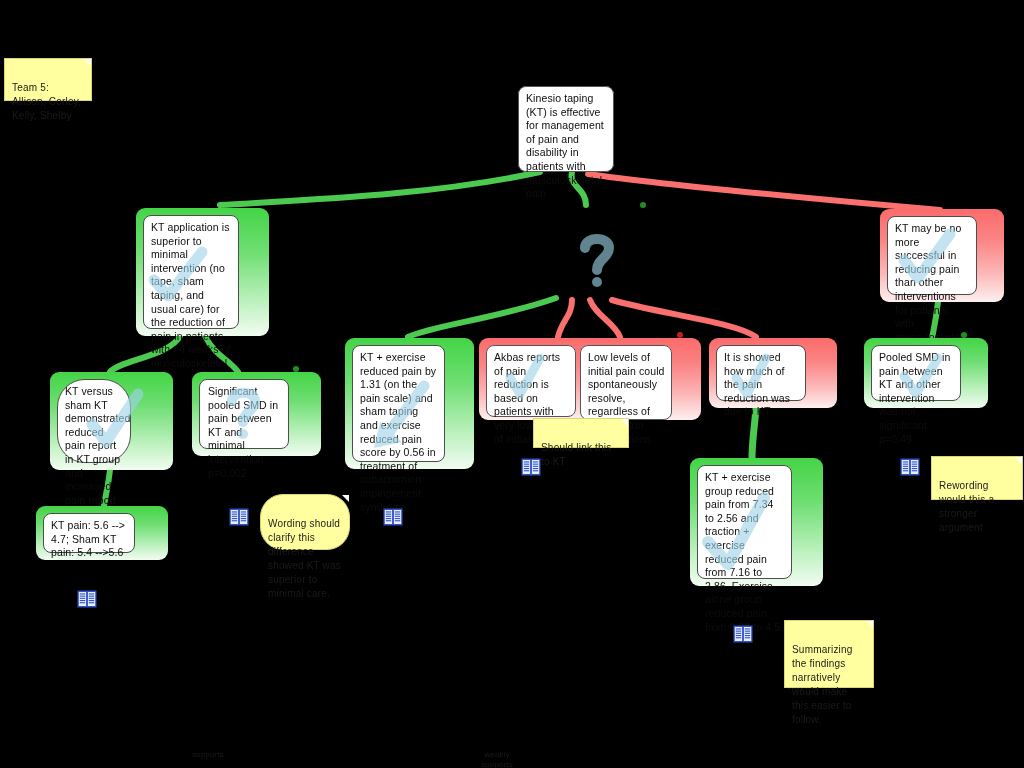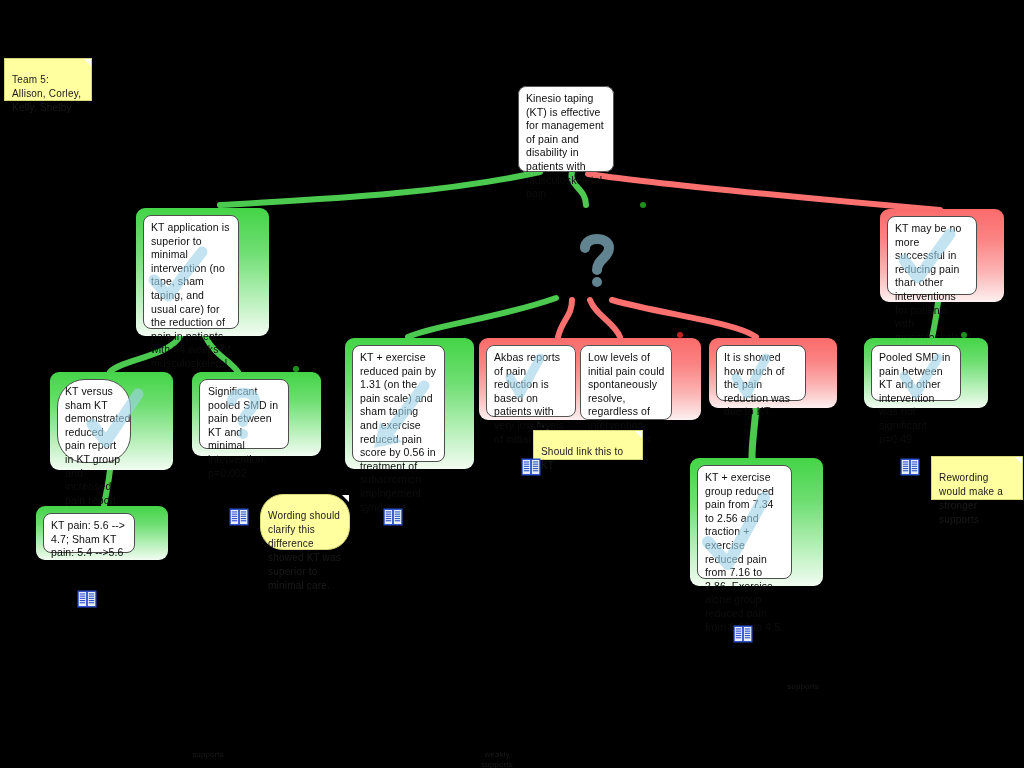--- a/index.html
+++ b/index.html
@@ -78,21 +78,21 @@
   .statusdot.green { background: #1f8f1f; }
   .statusdot.red { background: #c0201e; }
 
   
   .sticky {
     position: absolute;
     background: #ffffa0;
     color: #1a1a1a;
     font-size: 10px;
     line-height: 14px;
-    padding: 14px 8px 6px 7px;
+    padding: 22px 8px 6px 7px;
     box-sizing: border-box;
     border: 1px solid #d8d87a;
     letter-spacing: 0.2px;
   }
   .sticky .fold {
     position: absolute;
     right: 0;
     top: 0;
     width: 0; height: 0;
     border-left: 7px solid transparent;
@@ -257,30 +257,34 @@
   <div class="sticky" style="left:4px; top:58px; width:88px; height:43px;">
     <span>Team 5: Allison, Corley, Kelly, Shelby</span>
     <span class="fold"></span>
   </div>
 
   <div class="sticky" style="left:260px; top:494px; width:90px; height:56px;border-radius:23px;">
     <span>Wording should clarify this difference showed KT was superior to minimal care.</span>
     <span class="fold"></span>
   </div>
 
-  <div class="sticky" style="left:533px; top:430px; width:110px; height:30px;">
+  <div class="sticky" style="left:533px; top:418px; width:96px; height:30px;">
     <span>Should link this to KT</span>
     <span class="fold"></span>
   </div>
 
   <div class="sticky" style="left:931px; top:456px; width:92px; height:44px;">
-    <span>Rewording would make a stronger supports</span>
-    <span class="fold"></span>
-  </div>
-
+    <span>Rewording would this a stronger argument</span>
+    <span class="fold"></span>
+  </div>
+
+  <div class="sticky" style="left:784px; top:620px; width:90px; height:68px;">
+    <span>Summarizing the findings narratively would make this easier to follow.</span>
+    <span class="fold"></span>
+  </div>
 
   <svg class="bookicon" style="left:229px; top:508px;" viewBox="0 0 20 18">
     <rect x="0.5" y="0.5" width="19" height="17" fill="#2f52c8"></rect>
     <rect x="1.8" y="2" width="7.4" height="14" fill="#e8eeff"></rect>
     <rect x="10.8" y="2" width="7.4" height="14" fill="#e8eeff"></rect>
     <g fill="#2f52c8">
       <rect x="2.8" y="3.4" width="5.4" height="1.1"></rect>
         <rect x="2.8" y="5.6" width="5.4" height="1.1"></rect>
       <rect x="2.8" y="7.8" width="5.4" height="1.1"></rect>
         <rect x="2.8" y="10" width="5.4" height="1.1"></rect>

